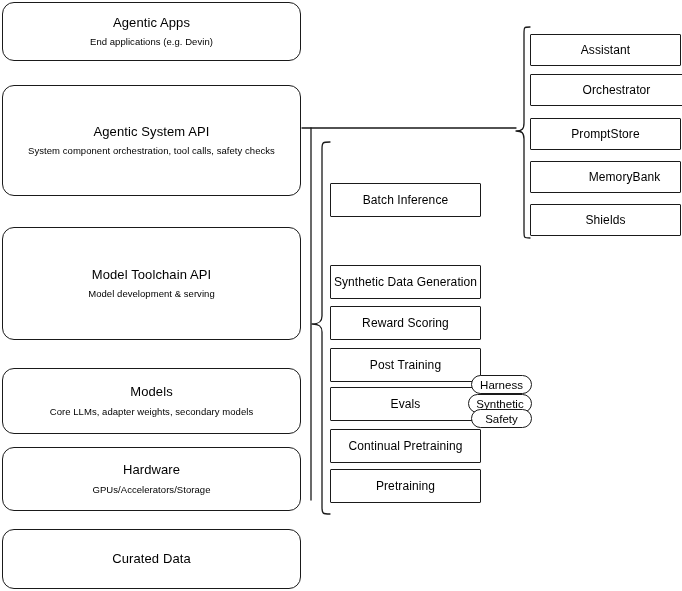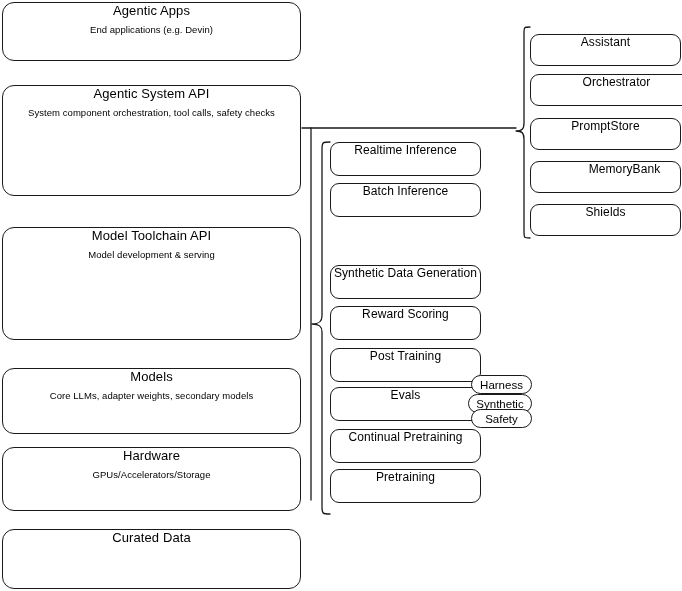--- a/index.html
+++ b/index.html
@@ -24,41 +24,42 @@
   }
   .node {
     position: absolute;
     box-sizing: border-box;
     border: 1.3px solid #1a1a1a;
     border-radius: 10px;
     background: #ffffff;
     display: flex;
     flex-direction: column;
     align-items: center;
+    justify-content: center;
     text-align: center;
     line-height: 1.25;
   }
   
   .layer {
     border-radius: 12px;
   }
   .layer .title {
     font-size: 13px;
     color: #000;
     letter-spacing: 0.1px;
   }
   .layer .subtitle {
     font-size: 9.5px;
     color: #000;
     margin-top: 5px;
     letter-spacing: 0.05px;
   }
   
   .simple {
-    border-radius: 9px;
+    border-radius: 1px;
   }
   .simple .label {
     font-size: 12px;
     letter-spacing: 0.1px;
   }
   
   .pill {
     position: absolute;
     box-sizing: border-box;
     border: 1.3px solid #1a1a1a;
@@ -136,23 +137,20 @@
 
   <div class="node layer" style="left:2px; top:447px; width:299px; height:64px;">
     <div class="title">Hardware</div>
     <div class="subtitle">GPUs/Accelerators/Storage</div>
   </div>
 
   <div class="node layer" style="left:2px; top:529px; width:299px; height:60px;">
     <div class="title">Curated Data</div>
   </div>
 
-  <div class="node simple" style="left:330px; top:142px; width:151px; height:34px;">
-    <div class="label">Realtime Inference</div>
-  </div>
   <div class="node simple" style="left:330px; top:183px; width:151px; height:34px;">
     <div class="label">Batch Inference</div>
   </div>
   <div class="node simple" style="left:330px; top:265px; width:151px; height:34px;">
     <div class="label">Synthetic Data Generation</div>
   </div>
   <div class="node simple" style="left:330px; top:306px; width:151px; height:34px;">
     <div class="label">Reward Scoring</div>
   </div>
   <div class="node simple" style="left:330px; top:348px; width:151px; height:34px;">

